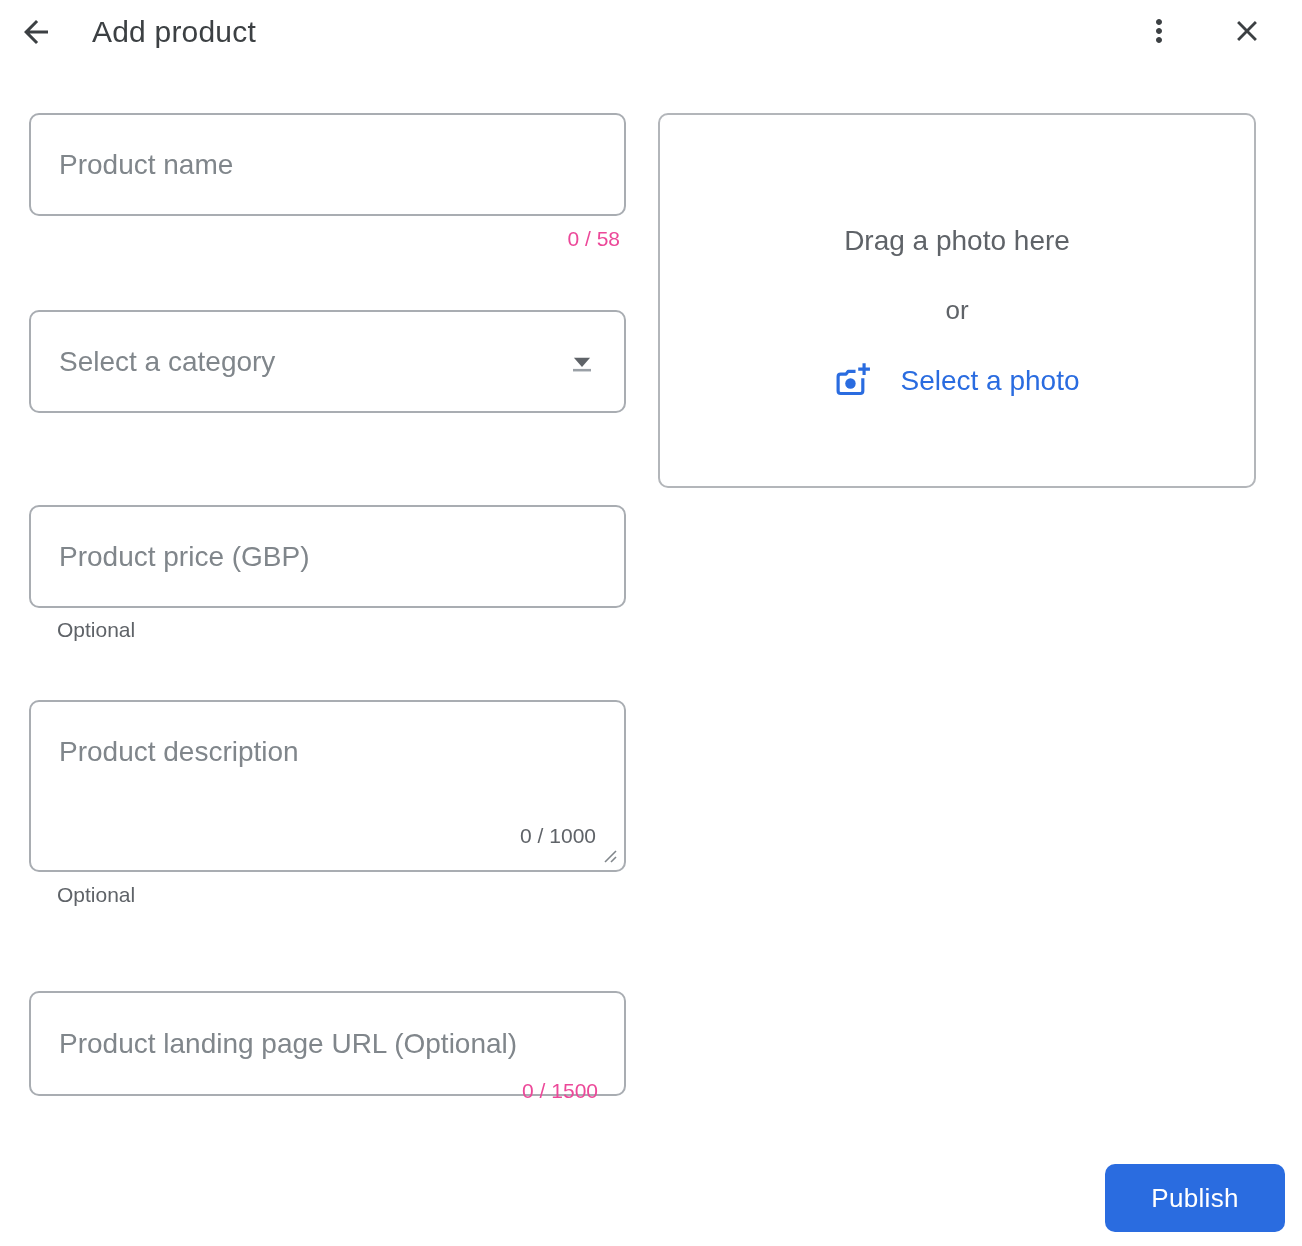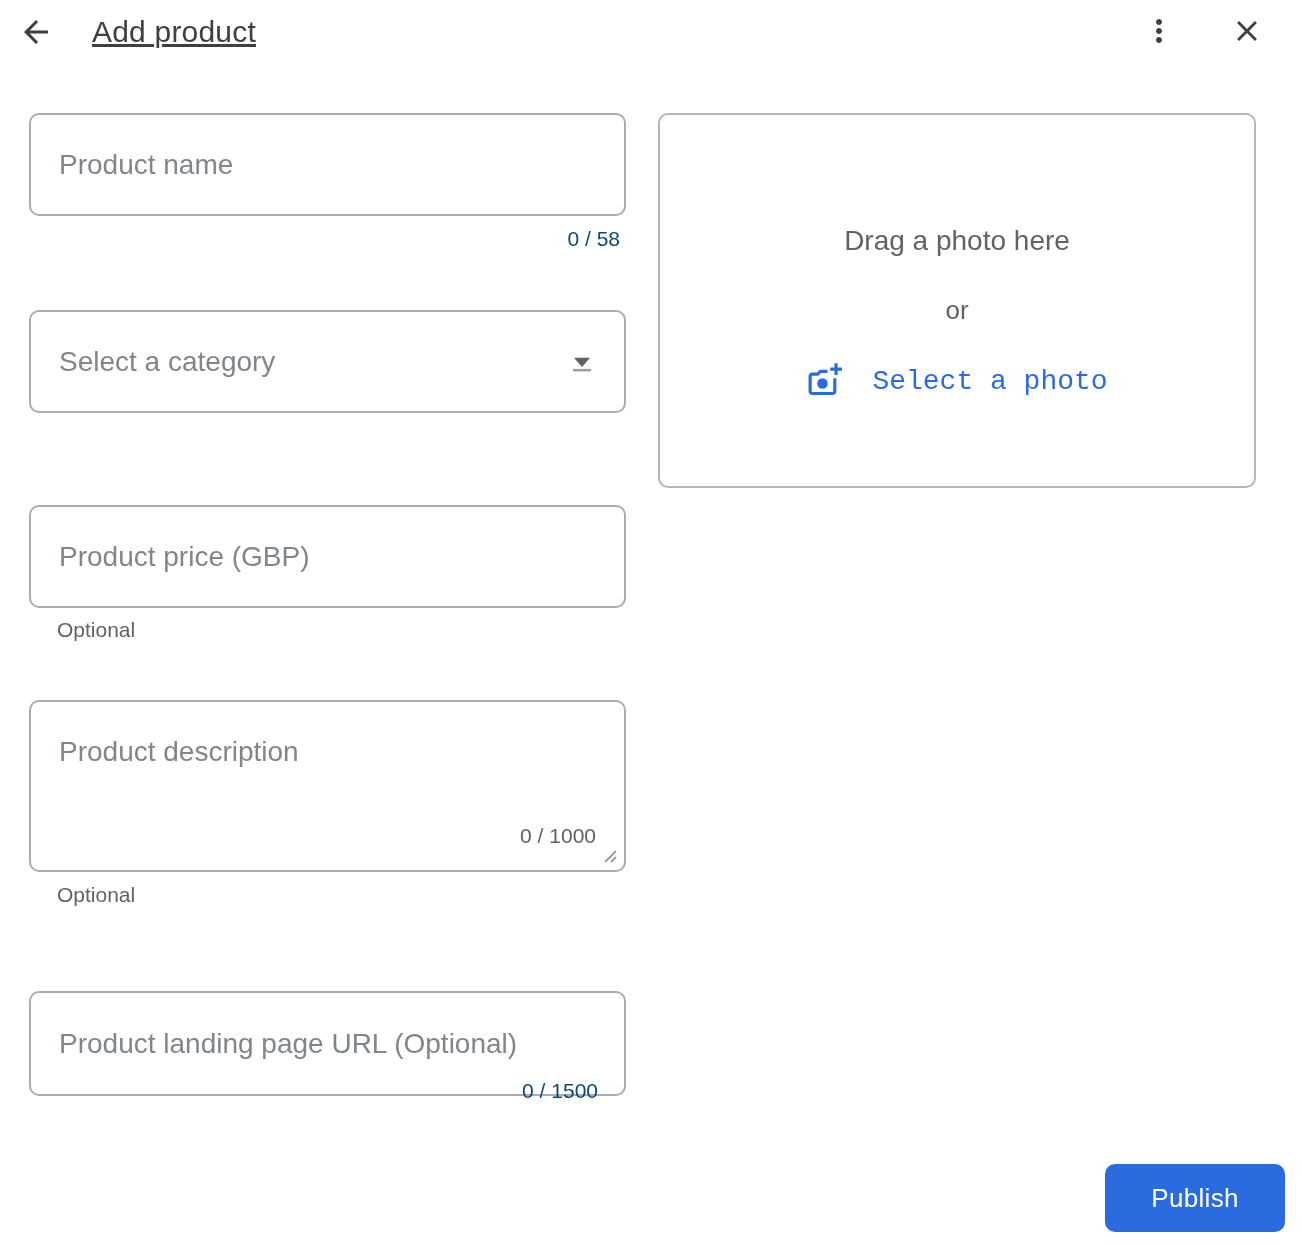--- a/index.html
+++ b/index.html
@@ -22,21 +22,20 @@
     border-radius: 50%;
   }
   .back-btn  { left: 14px;  top: 10px; }
   .more-btn  { left: 1137px; top: 9px; }
   .close-btn { left: 1225px; top: 9px; }
   .page-title {
     position: absolute; left: 92px; top: 12px;
     height: 40px; line-height: 40px;
     font-size: 30px; color: #3c4043; font-weight: 400;
     letter-spacing: 0.2px;
-    text-decoration: underline;
   }
 
   
   .field {
     position: absolute;
     left: 29px; width: 597px;
     border: 2px solid #a9adb2;
     border-radius: 10px;
     background: #fff;
   }
@@ -73,21 +72,21 @@
   }
   .inner-counter {
     position: absolute; right: 28px; bottom: 22px;
     font-size: 21px; color: #5f6368;
   }
   .resize-handle { position: absolute; right: 5px; bottom: 5px; width: 18px; height: 18px; cursor: nwse-resize; }
 
   .counter {
     position: absolute; left: 29px; width: 597px;
     text-align: right;
-    font-size: 21px; color: #0c4a6e;
+    font-size: 21px; color: #ec4899;
   }
   .counter-name { top: 227px; padding-right: 6px; }
   .counter-url  { top: 1079px; padding-right: 28px; }
 
   .helper {
     position: absolute; left: 57px;
     font-size: 21px; color: #5f6368;
   }
   .helper-price { top: 618px; }
   .helper-desc  { top: 883px; }
@@ -101,21 +100,21 @@
     background: #fff;
     display: flex; flex-direction: column; align-items: center;
     justify-content: flex-start;
   }
   .drag-text { margin-top: 110px; font-size: 28px; font-weight: 500; color: #5f6368; }
   .or-text   { margin-top: 38px;  font-size: 26px; color: #5f6368; }
   .select-photo {
     margin-top: 36px;
     display: flex; align-items: center; gap: 28px;
     background: transparent; border: none; cursor: pointer;
-    font-family: Liberation Mono, monospace;
+    font-family: Liberation Sans, sans-serif;
     font-size: 28px; font-weight: 500; color: #2a6ce0;
   }
 
   
   .publish-btn {
     position: absolute; left: 1105px; top: 1164px;
     width: 180px; height: 68px;
     background: #2a6ce0; color: #ffffff;
     border: none; border-radius: 10px; cursor: pointer;
     font-family: "Liberation Sans", sans-serif;

